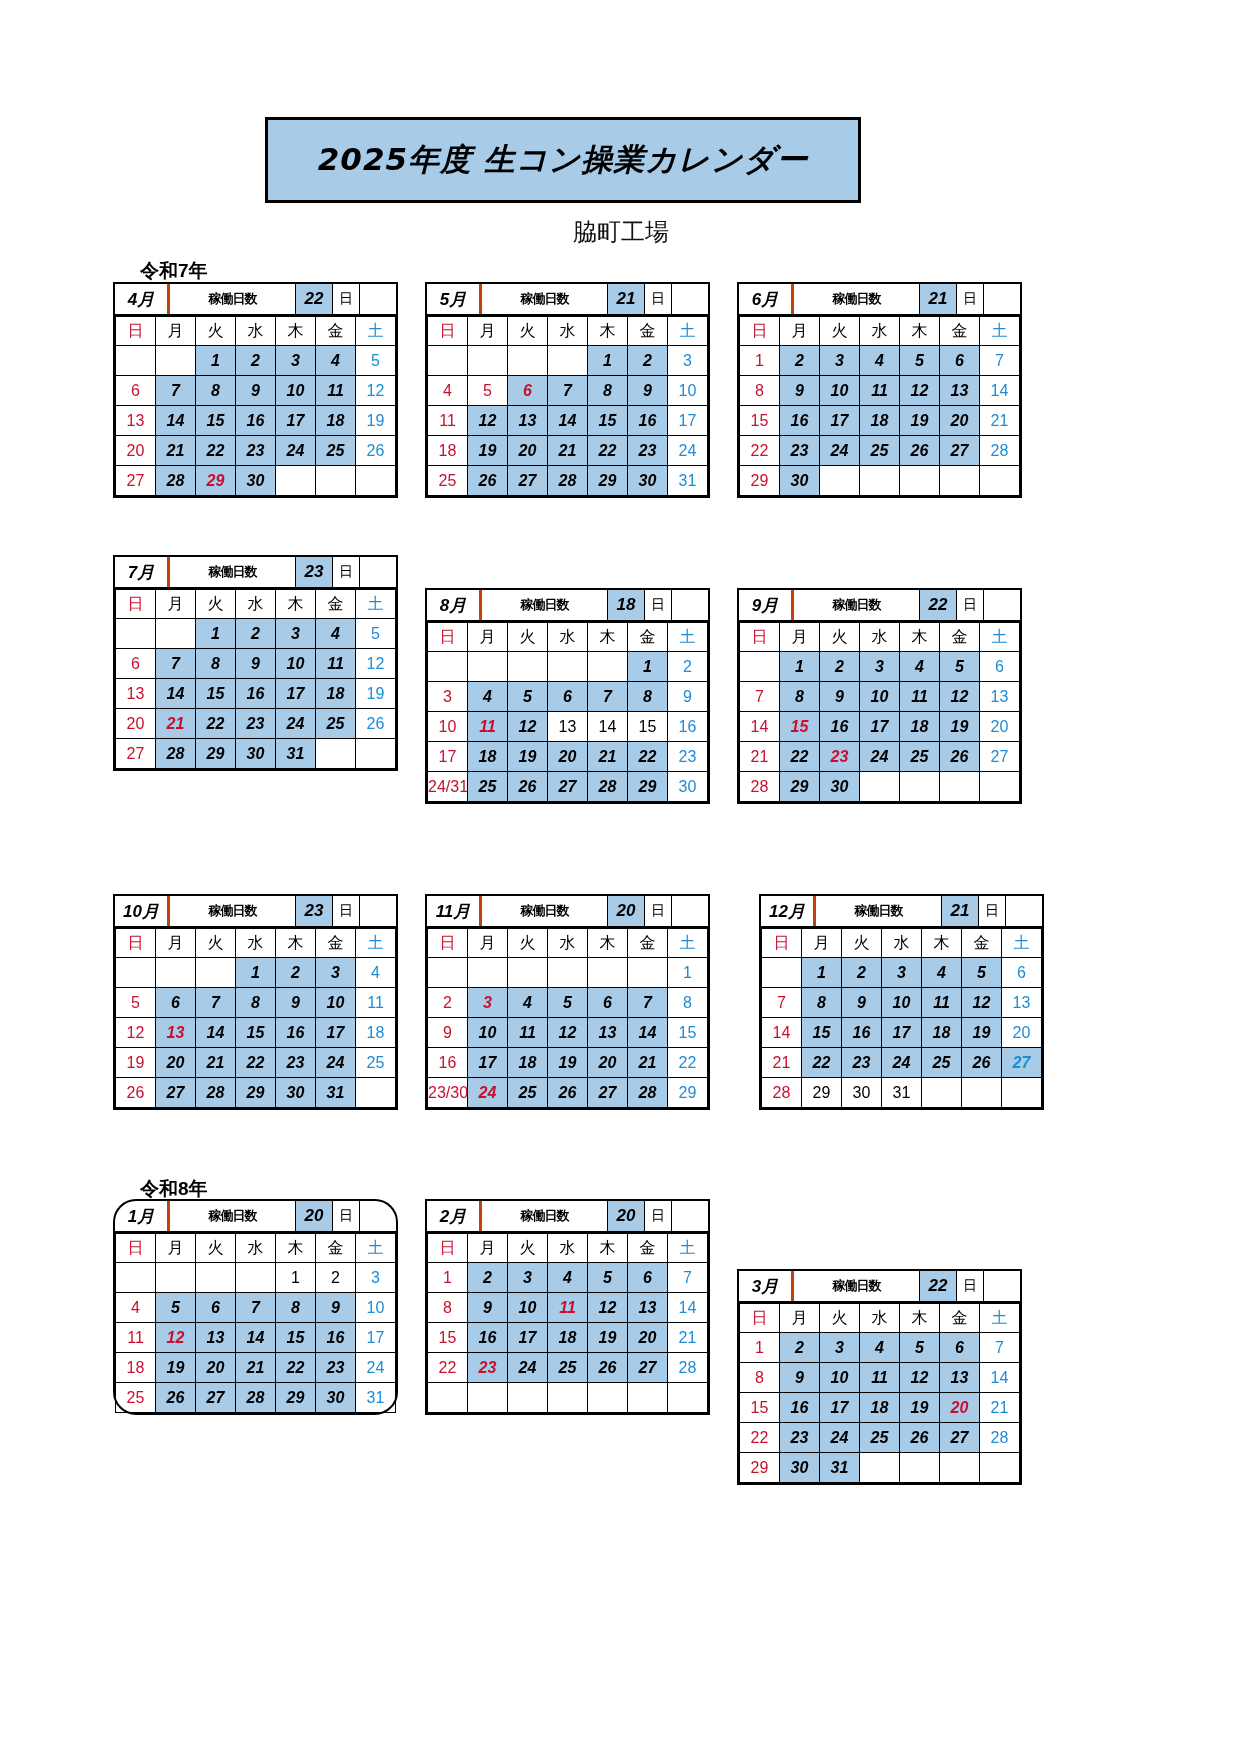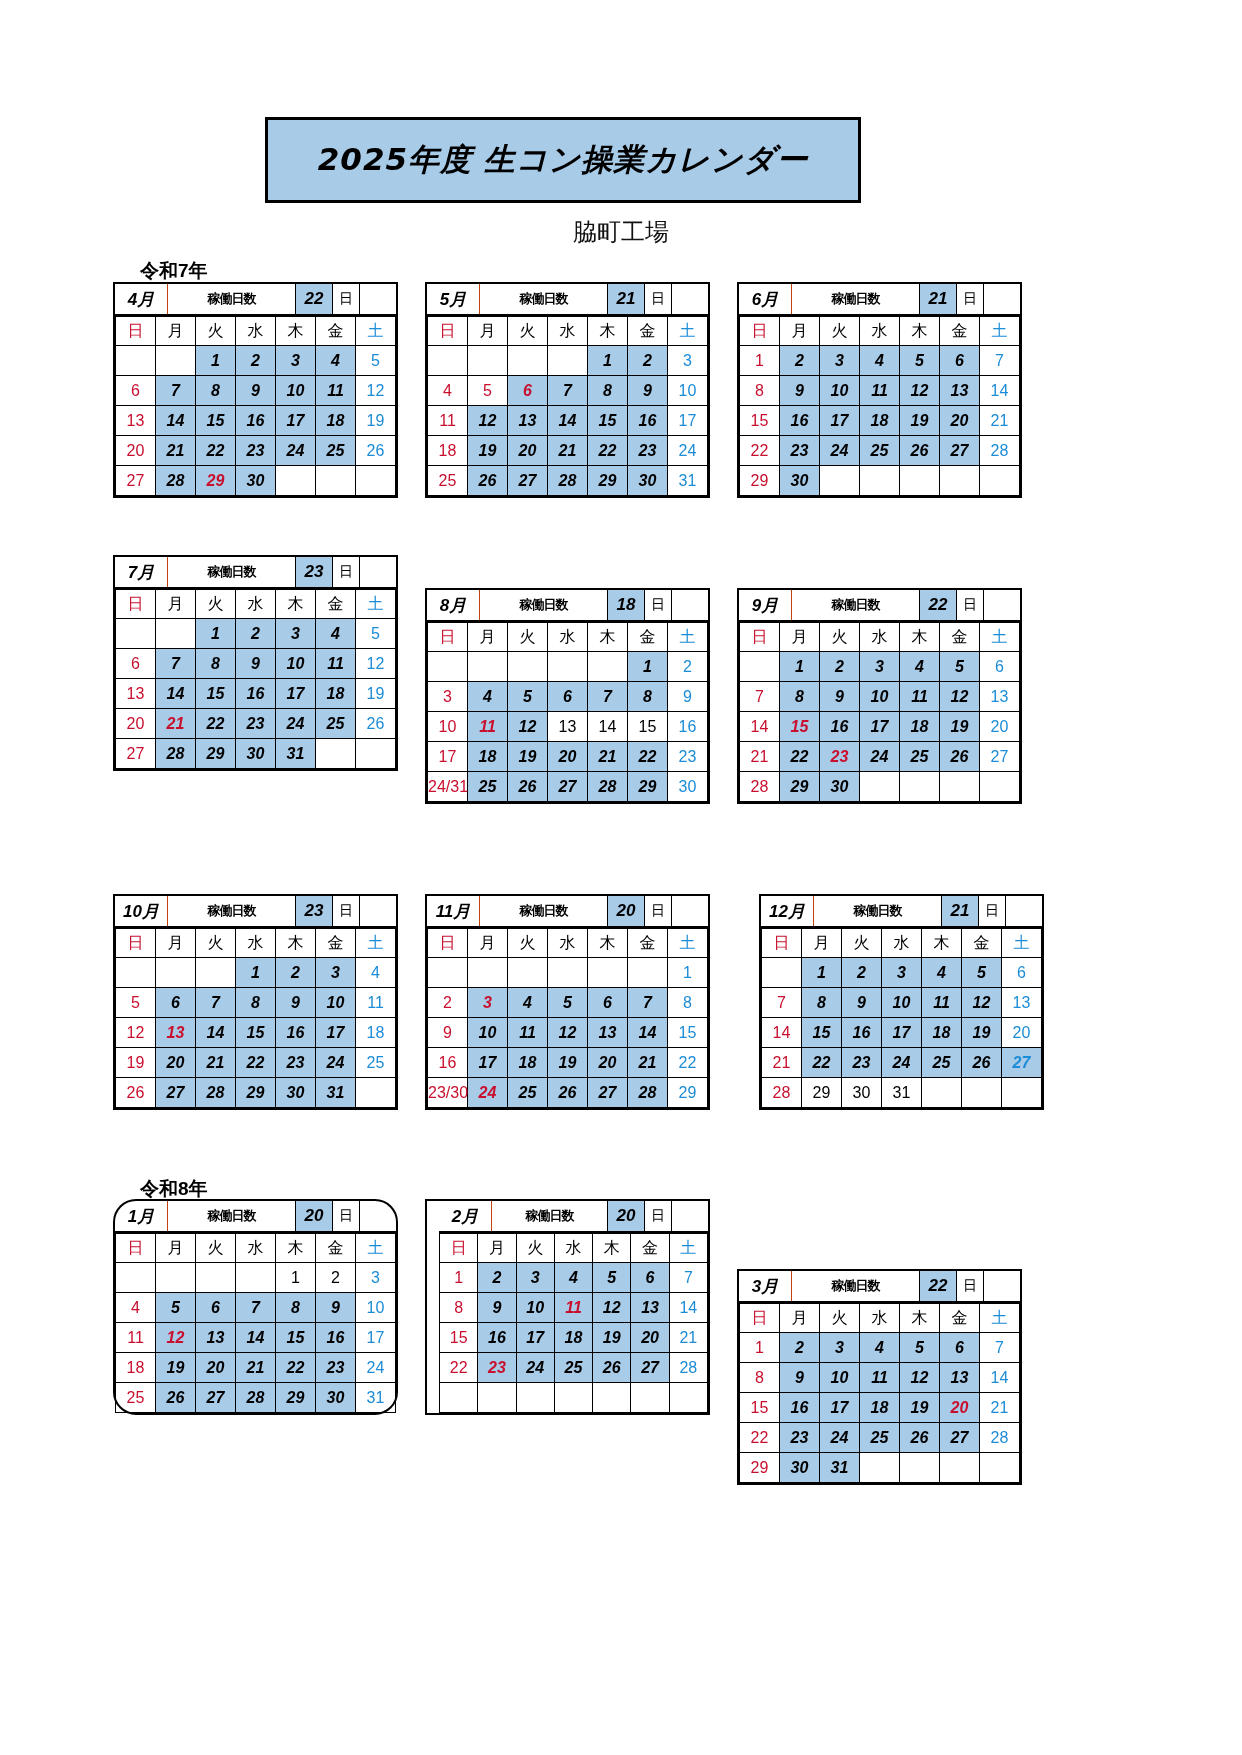--- a/index.html
+++ b/index.html
@@ -41,21 +41,21 @@
     width:285px;
     border:2px solid #000;
     background:#fff;
     box-sizing:border-box;
   }
   .cal-head{
     display:flex;align-items:stretch;height:30px;
     border-bottom:2px solid #000;
   }
   .cal-month{
-    width:52px;border-right:1px solid #c2410c;
+    width:52px;border-right:3px solid #c2410c;
     display:flex;align-items:center;justify-content:center;
     font-weight:bold;font-size:17px;font-style:italic;
   }
   .cal-worklabel{
     flex:1;display:flex;align-items:center;justify-content:center;
     font-size:13px;font-weight:bold;letter-spacing:-1px;
   }
   .cal-workdays{
     width:36px;background:#a8cbe8;border-left:1px solid #000;border-right:1px solid #000;
     display:flex;align-items:center;justify-content:center;
@@ -790,21 +790,21 @@
               <td class="work">26</td>
               <td class="work">27</td>
               <td class="work">28</td>
               <td class="work">29</td>
               <td class="work">30</td>
               <td class="sat">31</td>
             </tr>
           </tbody>
         </table>
       </div>
-      <div class="cal" style="left: 425px; top: 1199px; padding-left: 12px;">
+      <div class="cal" style="left: 425px; top: 1199px;">
         <div class="cal-head">
           <div class="cal-month">2月</div>
           <div class="cal-worklabel">稼働日数</div>
           <div class="cal-workdays">20</div>
           <div class="cal-nichi">日</div>
           <div class="cal-tail"></div>
         </div>
         <table class="cal-table">
           <thead>
             <tr>

